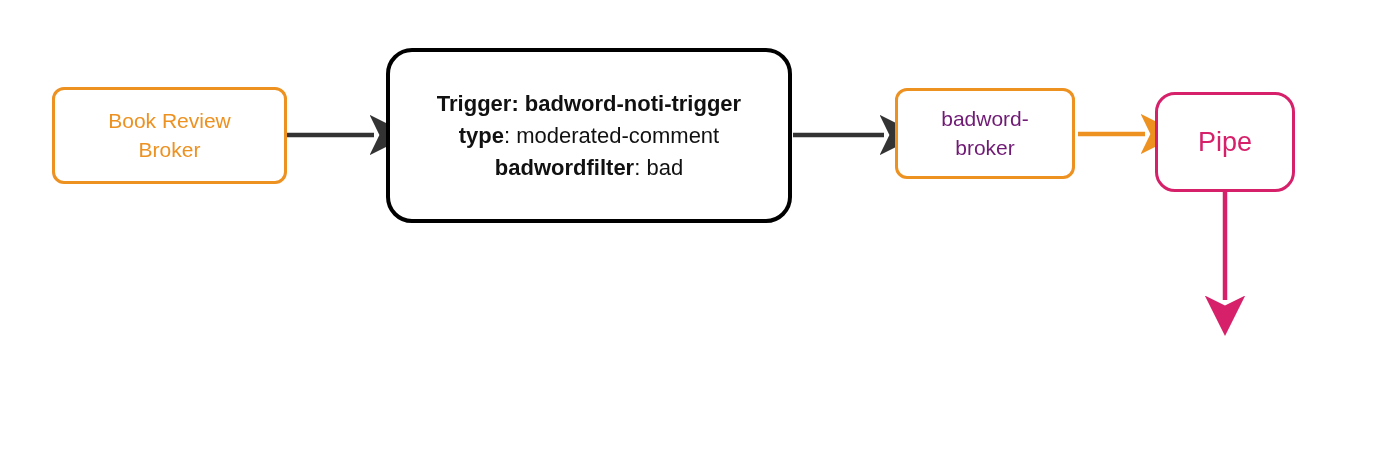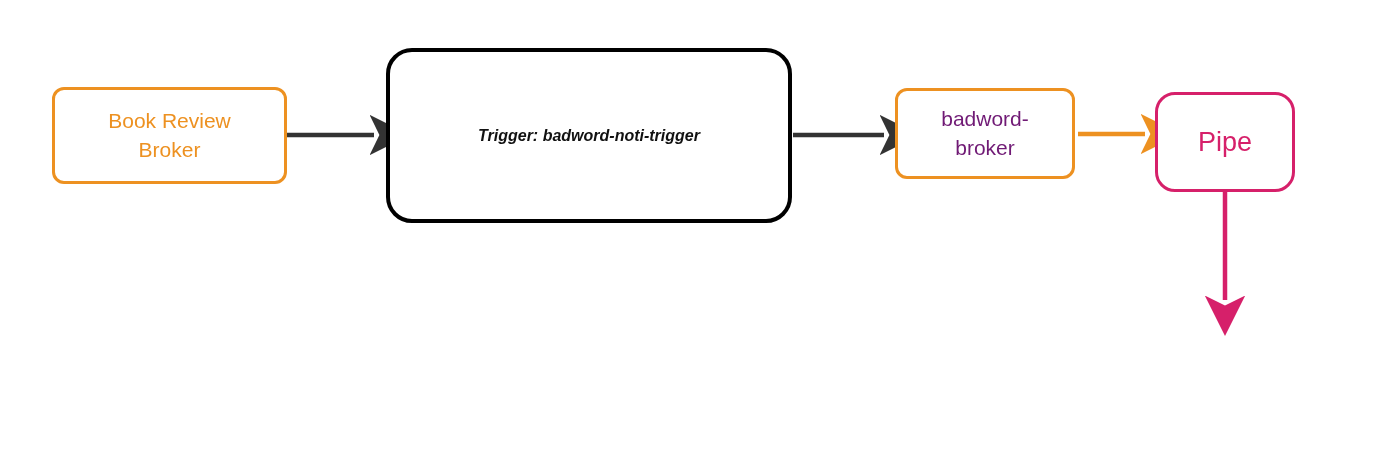--- a/index.html
+++ b/index.html
@@ -31,24 +31,23 @@
   
   .node.broker {
     border-width: 3px;
     border-radius: 12px;
     font-size: 21px;
   }
   
   .node.trigger {
     border-width: 4px;
     border-radius: 26px;
-    font-size: 16px;
+    font-size: 22px;
     line-height: 32px;
     padding: 6px 31px;
-    font-style: italic;
   }
   .node.trigger b { font-weight: 700; }
 
   
   .node.sink {
     border-width: 3px;
     border-radius: 20px;
     font-size: 27px;
     margin-top: 8px;
   }
@@ -94,20 +93,26 @@
   <div class="node broker" style="left:52px; top:87px; width:235px; height:97px; border-color:#ED9121; color:#ED9121;">
     <div class="node-label">Book Review
 Broker</div>
   </div>
 
   <div class="node trigger" style="left:386px; top:48px; width:406px; height:175px; border-color:#000000; color:#111111;">
     <div>
       <div>
         <b>Trigger: badword-noti-trigger</b>
       </div>
+      <div>
+        <b>type</b><span>: moderated-comment</span>
+      </div>
+      <div>
+        <b>badwordfilter</b><span>: bad</span>
+      </div>
     </div>
   </div>
 
   <div class="node broker" style="left:895px; top:88px; width:180px; height:91px; border-color:#ED9121; color:#701a75;">
     <div class="node-label">badword-
 broker</div>
   </div>
 
   <div class="node sink" style="left:1155px; top:84px; width:140px; height:100px; border-color:#D6206A; color:#D6206A;">
     <div class="node-label">Pipe</div>

